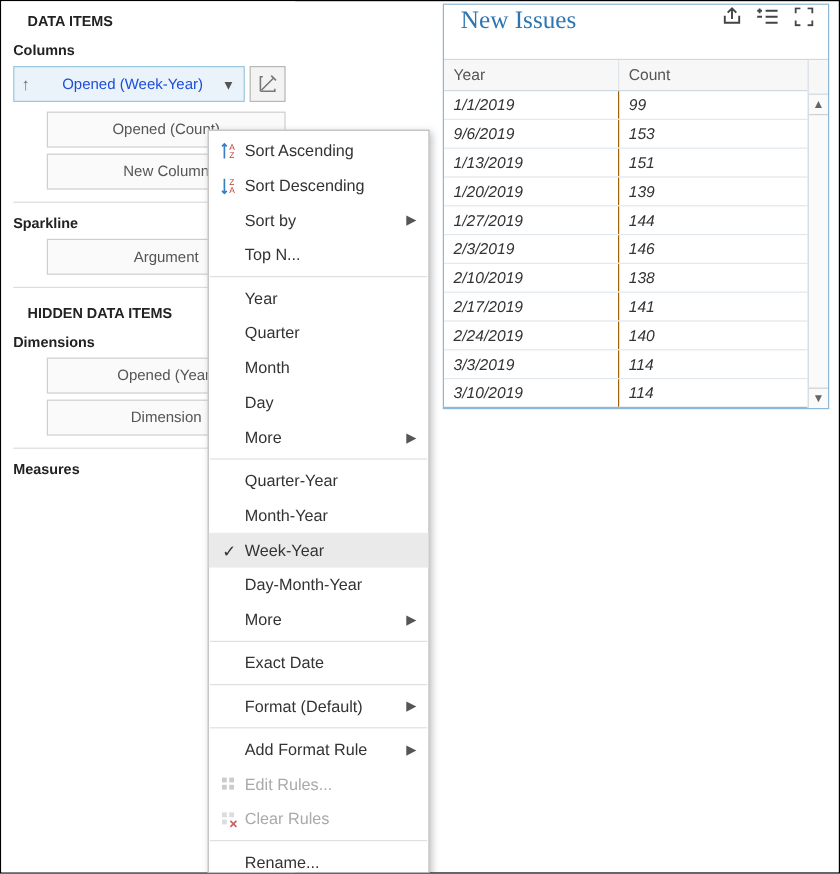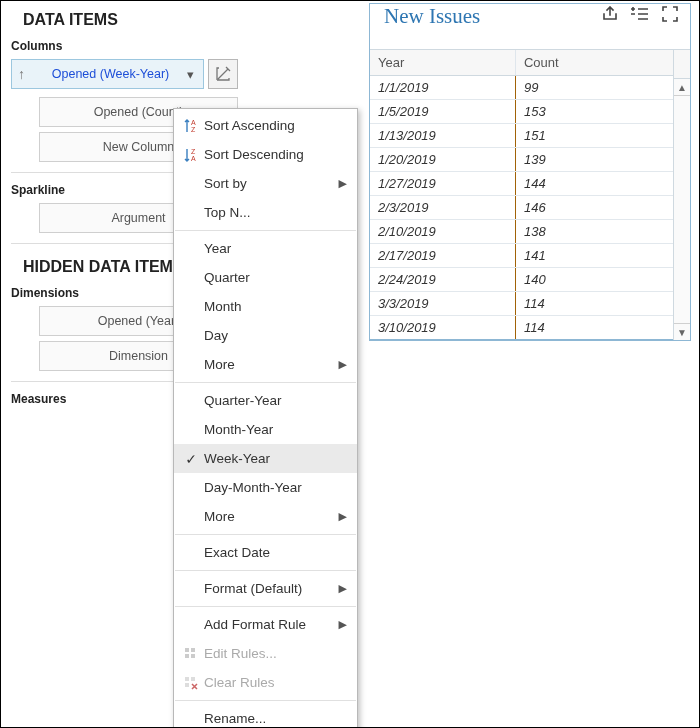--- a/index.html
+++ b/index.html
@@ -1,21 +1,21 @@
 <!DOCTYPE html>
 <html><head>
 <meta charset="utf-8">
 <style>
   * { box-sizing: border-box; }
   html, body { margin:0; padding:0; font-family: "Segoe UI", Arial, sans-serif; font-size:13px; color:#333; }
   .canvas { width:700px; height:728px; border:1px solid #000; position:relative; background:#fff; overflow:hidden; }
 
   
   .leftpanel { position:absolute; left:0; top:0; width:245px; height:100%; background:#fff; padding:6px 8px 0 10px; }
-  .section-head { font-weight:700; font-size:16px; color:#222; margin:4px 0 10px 0;padding-left:12px; }
+  .section-head { font-weight:700; font-size:12px; color:#222; margin:4px 0 10px 0;padding-left:12px; }
   .sub-head { font-weight:700; font-size:12px; color:#222; margin:2px 0 6px 0; }
 
   .chip-row { display:flex; gap:4px; align-items:center; margin-bottom:8px; }
   .chip { flex:1; height:30px; border:1px solid #9cc7df; background:#e9f3f9; display:flex; align-items:center; padding:0 6px; position:relative; }
   .chip .arrow { width:12px; color:#777; font-size:14px; margin-right:4px; }
   .chip .chip-label { flex:1; font-size:12.5px; color:#1d4ed8; text-align:center; }
   .chip .caret { width:10px; color:#555; }
   .sqbtn { width:30px; height:30px; border:1px solid #b7b7b7; background:#f3f3f3; display:flex; align-items:center; justify-content:center; color:#555; }
 
   .slot { height:30px; border:1px solid #cfcfcf; background:#fafafa; display:flex; align-items:center; justify-content:center; color:#555; font-size:12.5px; margin:5px 0; padding:0 6px; }
@@ -130,21 +130,21 @@
               <th style="width:48%">Year</th>
               <th>Count</th>
             </tr>
           </thead>
           <tbody id="tbody">
               <tr>
                 <td>1/1/2019</td>
                 <td class="num">99</td>
               </tr>
               <tr>
-                <td>1/5/2019</td>
+                <td>9/6/2019</td>
                 <td class="num">153</td>
               </tr>
               <tr>
                 <td>1/13/2019</td>
                 <td class="num">151</td>
               </tr>
               <tr>
                 <td>1/20/2019</td>
                 <td class="num">139</td>
               </tr>

